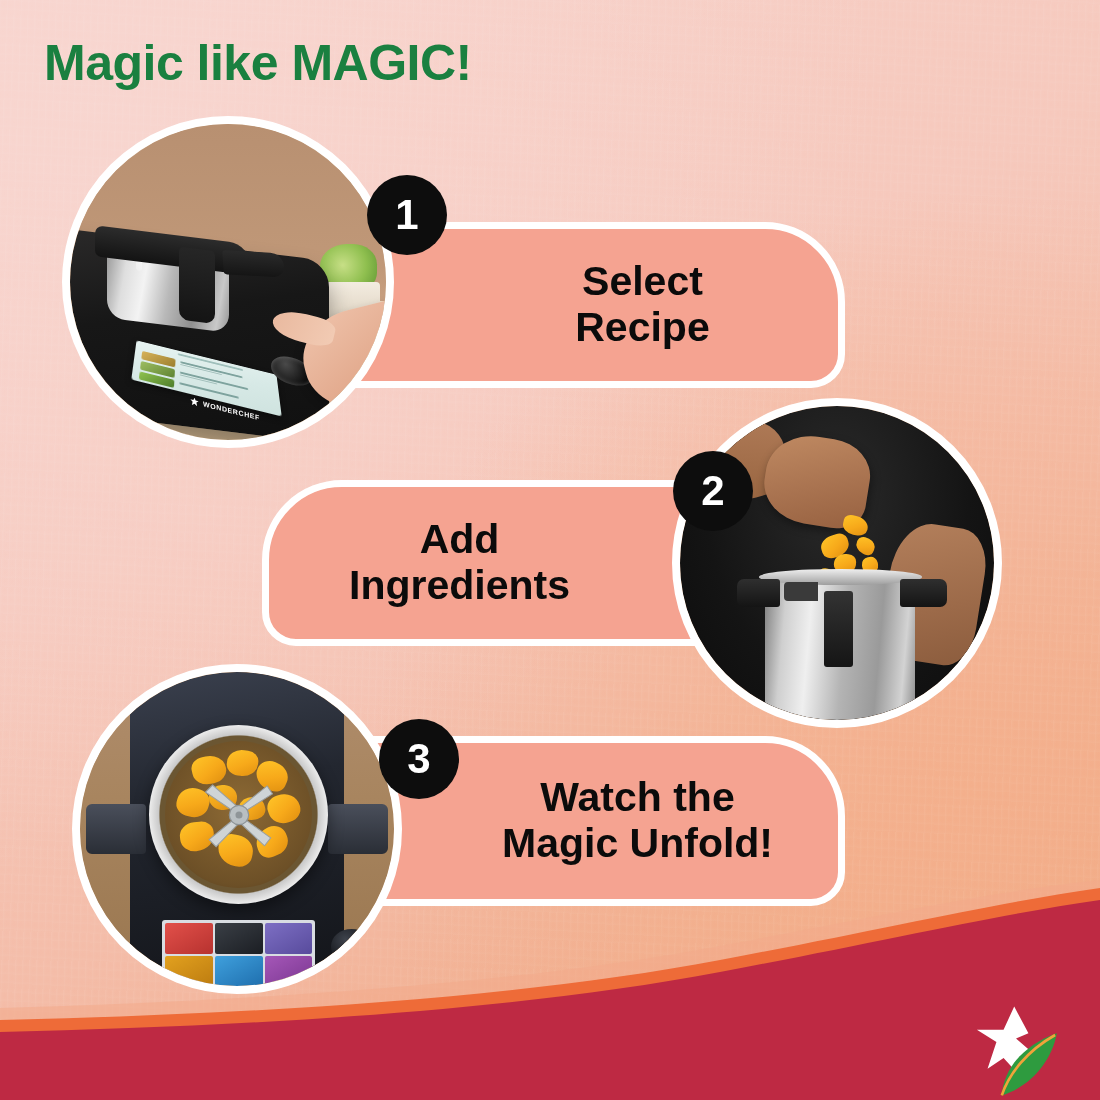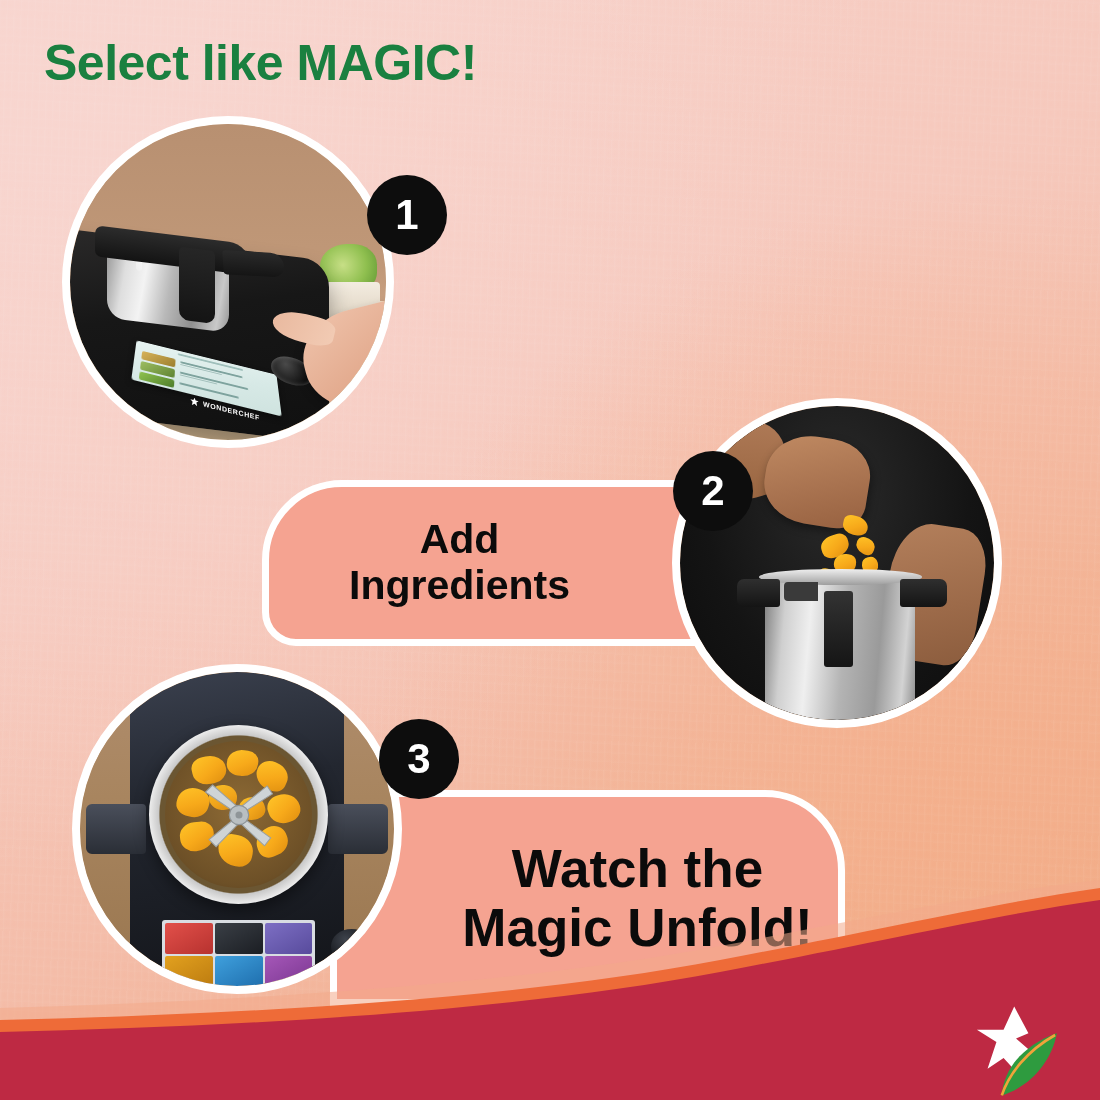--- a/index.html
+++ b/index.html
@@ -54,23 +54,23 @@
     font-size:41px;
     padding-left:110px;
   }
   #card2{
     left:262px;top:480px;width:505px;height:166px;
     border-radius:80px 0 0 34px;
     font-size:41px;
     padding-right:110px;
   }
   #card3{
-    left:330px;top:790px;width:515px;height:216px;
+    left:330px;top:736px;width:515px;height:170px;
     border-radius:0 80px 34px 0;
-    font-size:53px;
+    font-size:41px;
     padding-left:100px;
   }
 
   
   .photo{
     position:absolute;border-radius:50%;
     border:8px solid #ffffff;
     box-sizing:border-box;overflow:hidden;
     z-index:5;
     background:#caa88a;
@@ -292,22 +292,26 @@
   .logo{position:absolute;left:962px;top:1003px;width:108px;height:96px;z-index:10;}
 </style>
 </head>
 <body>
 
 <div class="canvas">
 
   <div class="bg"></div>
   <div class="bg-texture"></div>
 
-  <div class="headline">Select like MAGIC!</div>
-
+  <div class="headline">Magic like MAGIC!</div>
+
+  <div class="card" id="card1">
+    <span class="card-text">Select
+Recipe</span>
+  </div>
 
   <div class="card" id="card2">
     <span class="card-text">Add
 Ingredients</span>
   </div>
 
   <div class="card" id="card3">
     <span class="card-text">Watch the
 Magic Unfold!</span>
   </div>

